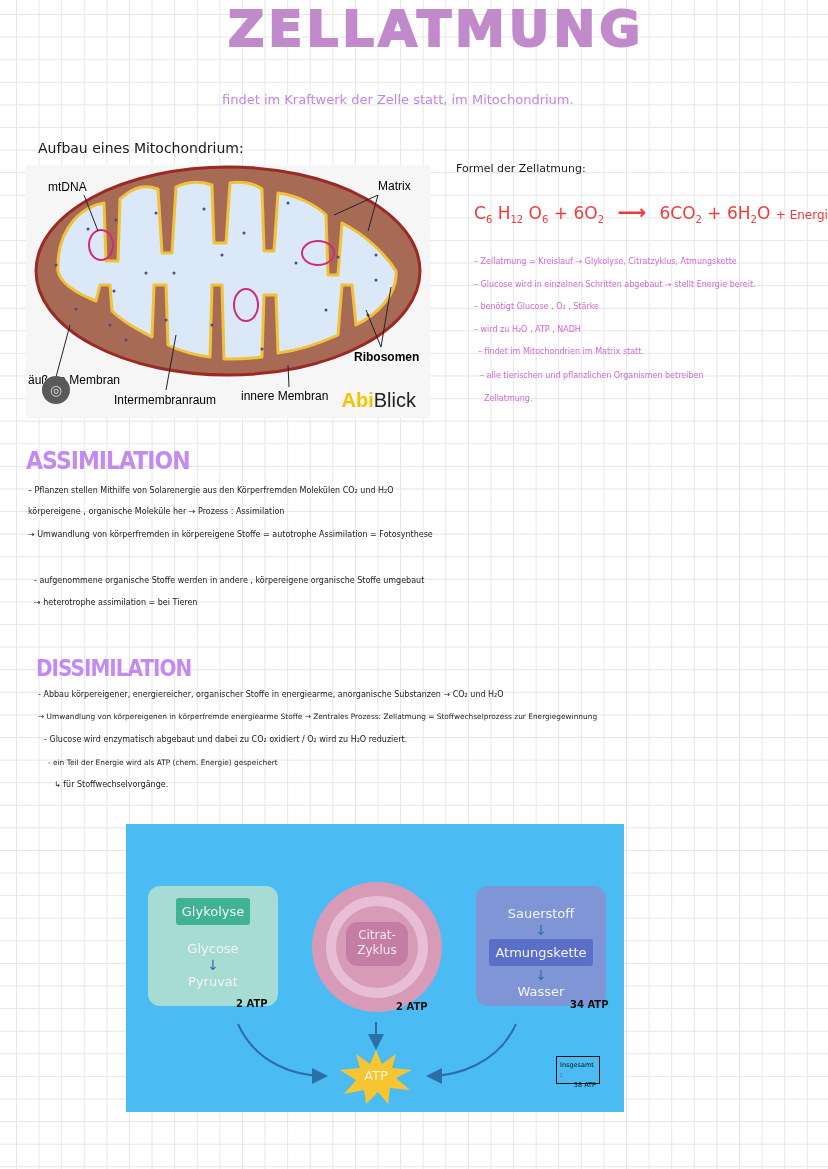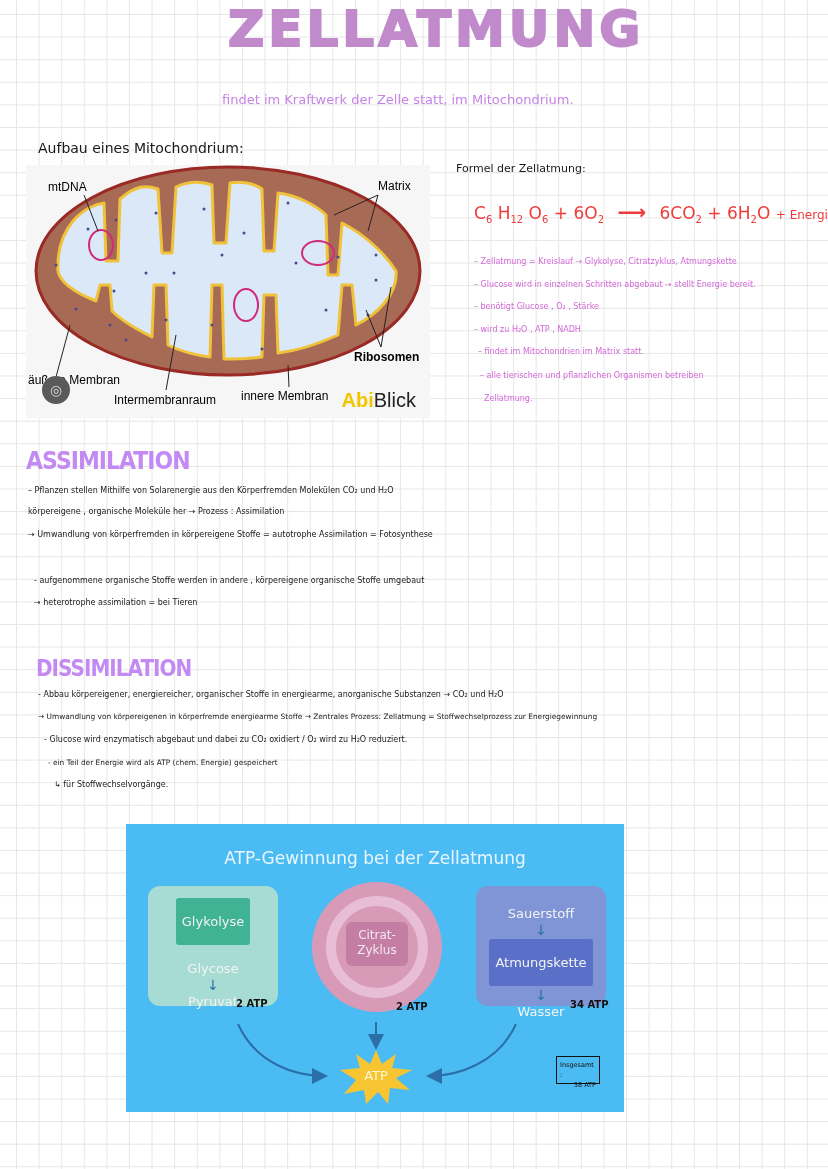--- a/index.html
+++ b/index.html
@@ -38,27 +38,27 @@
   .abiblick { position: absolute; right: 14px; bottom: 6px; font-size: 20px; font-family: "Liberation Sans", sans-serif; color: #222; }
   .abiblick .abi { color: #f2c500; font-weight: bold; }
   .lens-btn { position: absolute; left: 16px; top: 211px; width: 28px; height: 28px; border-radius: 50%; background: #5a5a5a; color: #ddd; font-size: 14px; text-align: center; line-height: 28px; }
 
   
   .atp-frame { left: 126px; top: 824px; width: 498px; height: 288px; background: #4bbcf3; }
   .atp-title { position: absolute; left: 0; width: 100%; top: 24px; text-align: center; color: #eaf6ff; font-size: 17px; font-family: "DejaVu Sans", sans-serif; }
   .box { position: absolute; border-radius: 12px; text-align: center; color: #f3f3f3; font-family: "DejaVu Sans", sans-serif; font-size: 13px; }
   .box-green { left: 22px; top: 62px; width: 130px; height: 120px; background: #a6dcd3; }
   .box-blue { left: 350px; top: 62px; width: 130px; height: 120px; background: #7f95d6; }
-  .chip { display: inline-block; padding: 16px 6px; border-radius: 3px; }
+  .chip { display: inline-block; padding: 6px 6px; border-radius: 3px; }
   .chip-green { background: #3fb394; margin-top: 12px; }
   .chip-blue { background: #5a6fc8; }
   .down-arrow { color: #2b6ea8; font-size: 14px; line-height: 14px; display: block; margin: 2px 0; }
   .circle { position: absolute; left: 186px; top: 58px; width: 130px; height: 130px; border-radius: 50%; background: #d79ab7; }
   .circle-inner { position: absolute; left: 14px; top: 14px; width: 102px; height: 102px; border-radius: 50%; border: 10px solid #e8bdd6; box-sizing: border-box; }
-  .citrat { position: absolute; left: 34px; top: 40px; width: 62px; height: 44px; border-radius: 6px; background: #c47ea3; color: #f4e7ef; font-size: 12px; text-align: center; line-height: 15px; padding-top: 6px; box-sizing: border-box; font-family: "DejaVu Sans", sans-serif; }
+  .citrat { position: absolute; left: 34px; top: 40px; width: 62px; height: 44px; border-radius: 12px; background: #c47ea3; color: #f4e7ef; font-size: 12px; text-align: center; line-height: 15px; padding-top: 6px; box-sizing: border-box; font-family: "DejaVu Sans", sans-serif; }
   .atp-note { position: absolute; font-family: "DejaVu Sans", sans-serif; font-size: 10px; color: #111; font-weight: bold; }
   .star { position: absolute; left: 212px; top: 224px; width: 76px; height: 58px; }
   .total-box { position: absolute; left: 430px; top: 232px; width: 44px; height: 28px; border: 1.5px solid #111; box-sizing: border-box; font-size: 6.5px; font-family: "DejaVu Sans", sans-serif; padding: 3px 3px; color: #111; line-height: 10px; }
 </style>
 </head>
 <body>
 
 <div class="abs title">ZELLATMUNG</div>
 <div class="abs subtitle">findet im Kraftwerk  der Zelle statt, im Mitochondrium.</div>
 
@@ -151,21 +151,20 @@
 <div class="abs hand hand-sm" style="left:34px; top:598px;">→  heterotrophe  assimilation  = bei  Tieren</div>
 
 <div class="abs heading" style="left:36px; top:654px; font-size:20px;">DISSIMILATION</div>
 <div class="abs hand hand-sm" style="left:38px; top:690px;">- Abbau  körpereigener, energiereicher, organischer  Stoffe  in  energiearme, anorganische  Substanzen   → CO₂ und H₂O</div>
 <div class="abs hand hand-sm" style="left:38px; top:712px; font-size:7.4px;">→ Umwandlung  von  körpereigenen  in  körperfremde  energiearme  Stoffe  →  Zentrales Prozess:  Zellatmung = Stoffwechselprozess  zur Energiegewinnung</div>
 <div class="abs hand hand-sm" style="left:44px; top:735px;">- Glucose  wird  enzymatisch  abgebaut  und  dabei  zu  CO₂  oxidiert  / O₂  wird  zu  H₂O  reduziert.</div>
 <div class="abs hand hand-sm" style="left:48px; top:758px; font-size:7.4px;">- ein Teil  der Energie  wird als  ATP  (chem. Energie)  gespeichert</div>
 <div class="abs hand hand-sm" style="left:54px; top:780px;">↳ für Stoffwechselvorgänge.</div>
 
 <div class="abs atp-frame">
-  <div class="atp-title">ATP-Gewinnung bei der Zellatmung</div>
 
   <div class="box box-green">
     <span class="chip chip-green">Glykolyse</span>
     <div style="margin-top:16px;">Glycose</div>
     <span class="down-arrow">↓</span>
     <div>Pyruvat</div>
   </div>
   <div class="atp-note" style="left:110px; top:174px;">2 ATP</div>
 
   <div class="circle">

